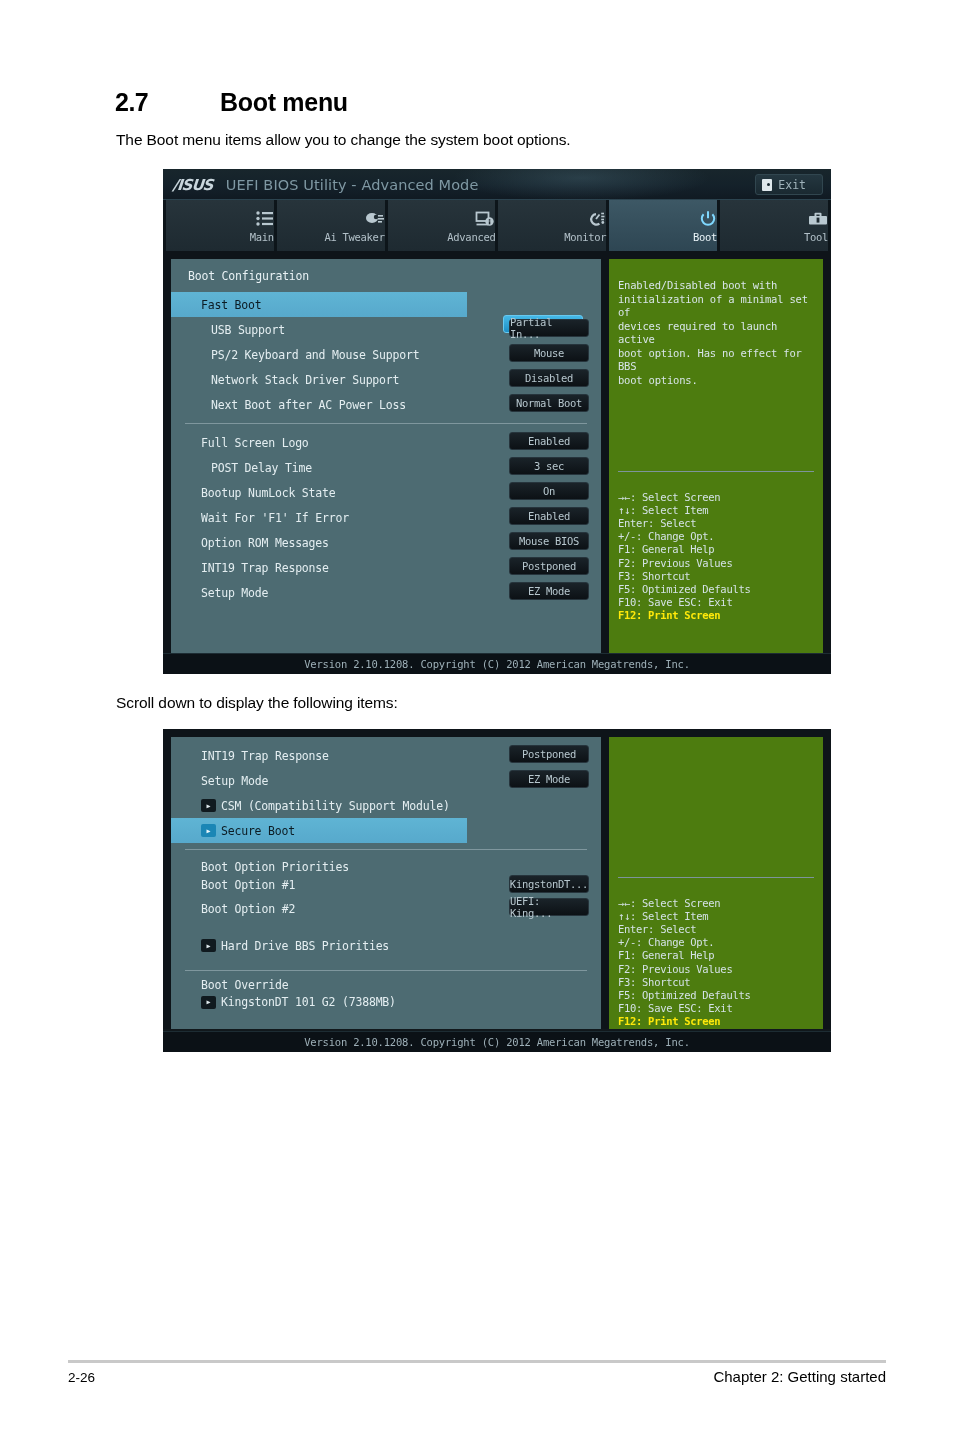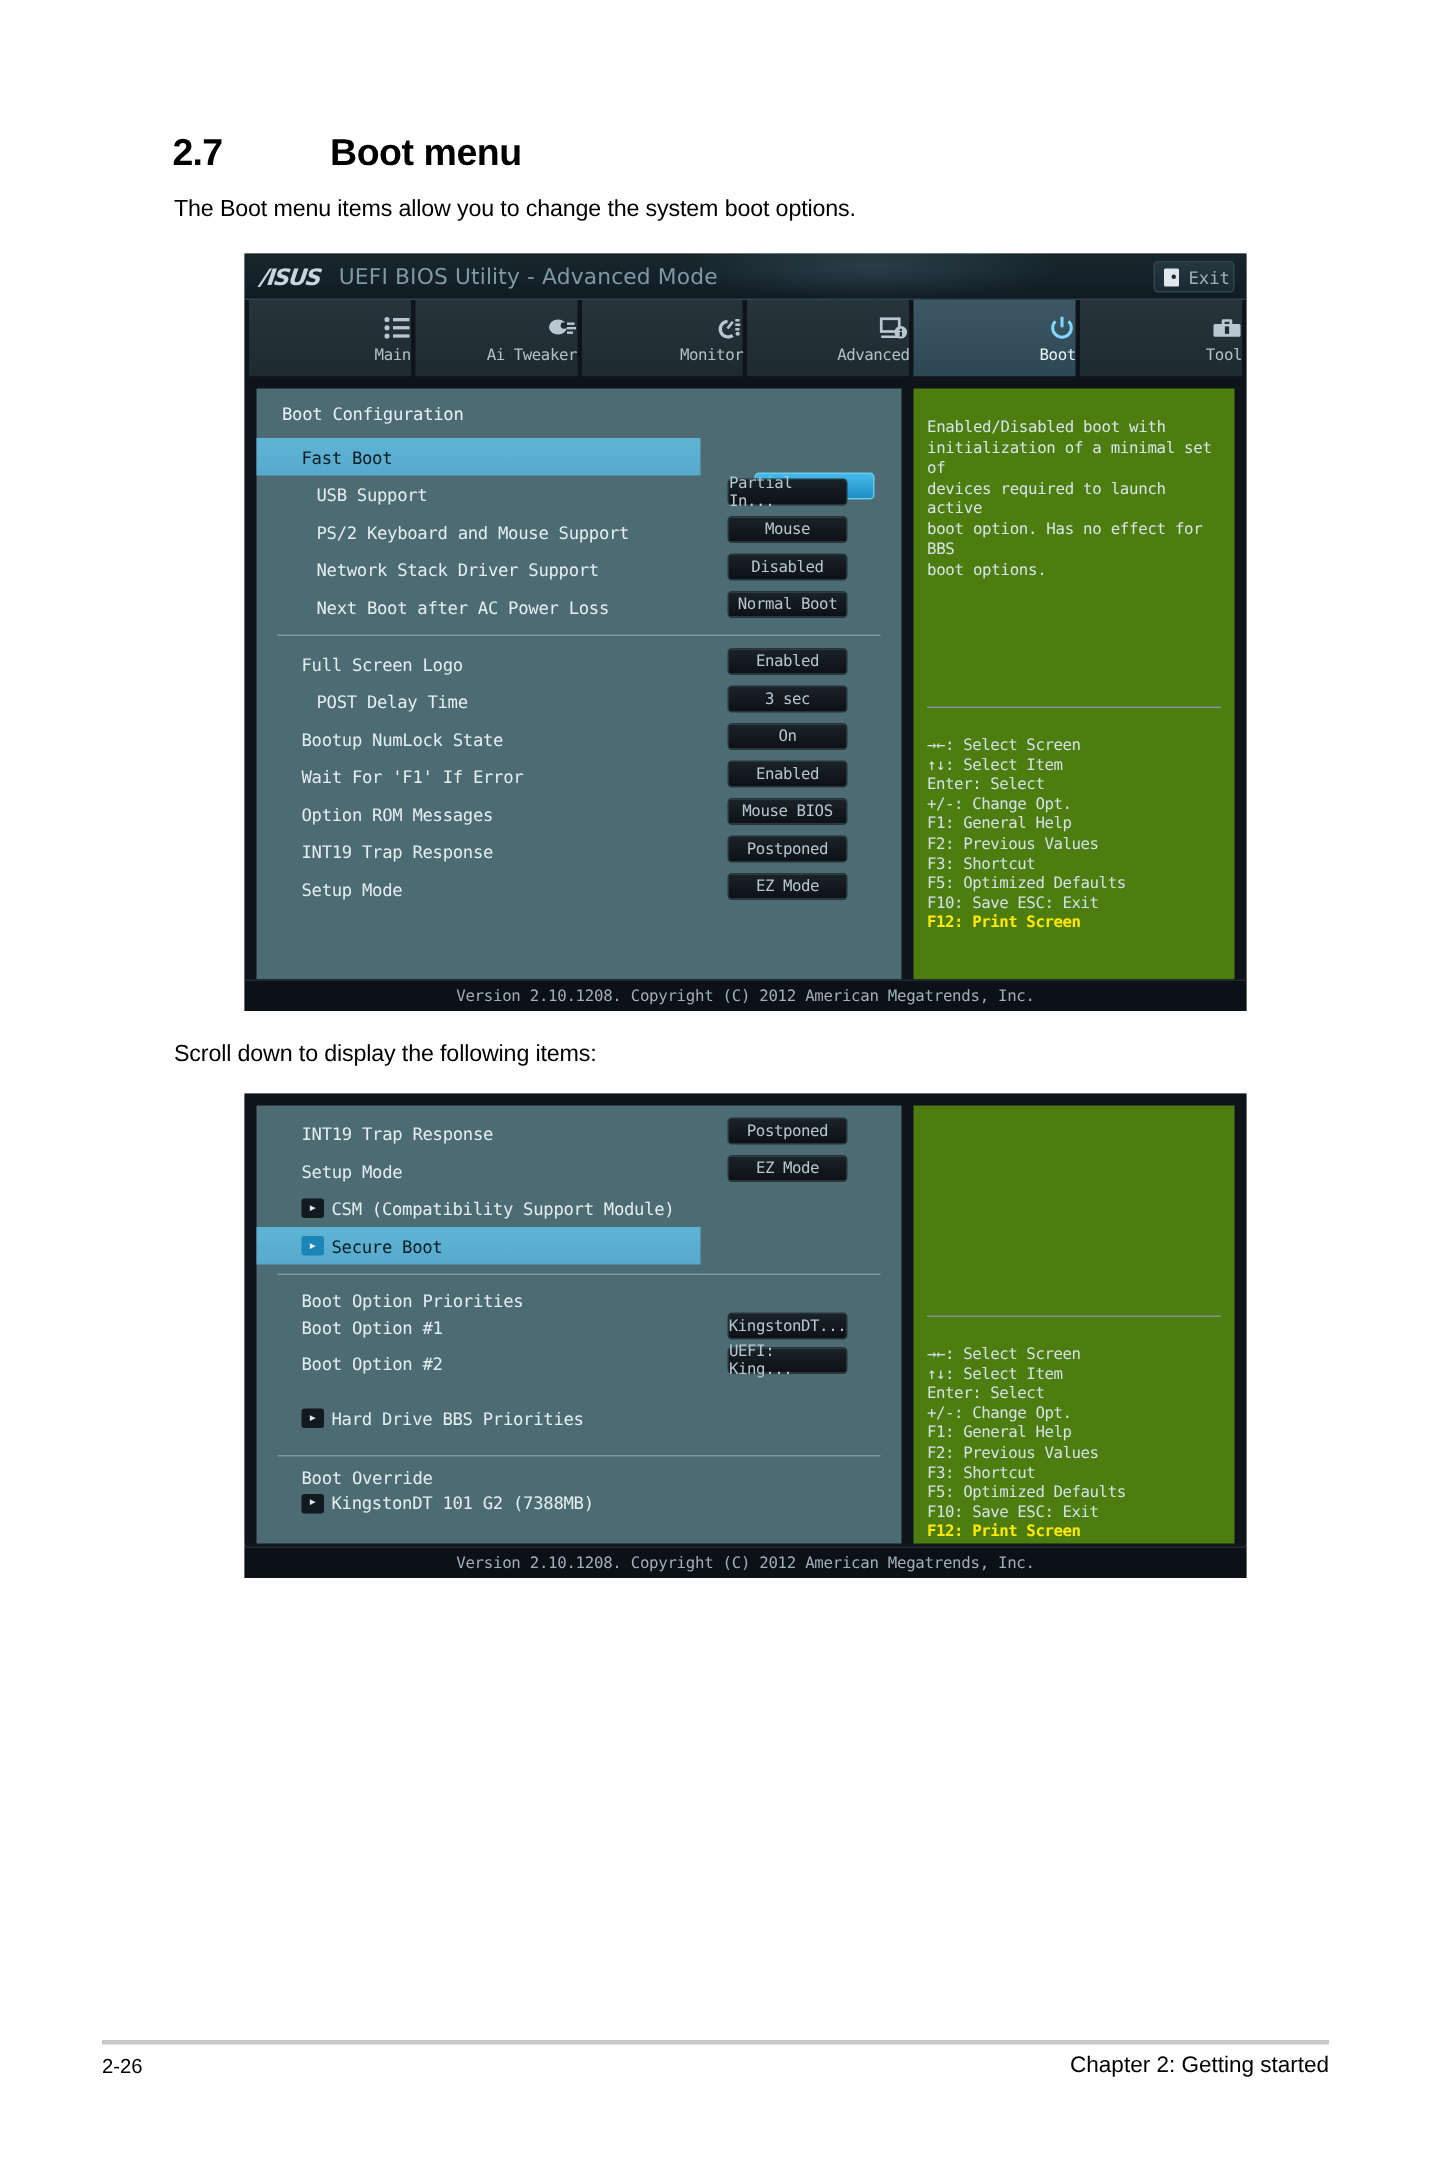--- a/index.html
+++ b/index.html
@@ -116,21 +116,21 @@
     font-family: "DejaVu Sans", sans-serif;
     font-size: 14.5px;
     color: #7f98a3;
     letter-spacing: 0.1px;
   }
   .exit-btn {
     position: absolute;
     right: 8px;
     top: 5px;
     height: 21px;
-    padding: 0 2px 0 6px;
+    padding: 0 16px 0 6px;
     display: flex;
     align-items: center;
     gap: 6px;
     background: linear-gradient(180deg,#243740 0%,#1a2931 100%);
     border: 1px solid #31464f;
     border-radius: 3px;
   }
   .exit-icon {
     width: 10px; height: 12px;
     background: #dfe8ec;
@@ -243,21 +243,21 @@
 
   .row.highlight {
     background: linear-gradient(180deg,#5fb4d4 0%,#57a9cc 100%);
     margin-left: 0;
     width: 296px;
   }
   .row.highlight .rlabel { color: #0c1c24; font-weight: normal; }
 
   .val-btn {
     position: absolute;
-    right: 36px;
+    right: 12px;
     top: 2px;
     width: 80px;
     height: 18px;
     border-radius: 3px;
     background: linear-gradient(180deg,#1a2329 0%,#0c1115 100%);
     border: 1px solid #26343c;
     display: flex;
     align-items: center;
     justify-content: center;
     color: #b7c7ce;
@@ -436,47 +436,47 @@
       <span class="tab-icon">
         <svg width="20" height="15" viewBox="0 0 20 15" fill="currentColor">
           <ellipse cx="7" cy="7" rx="6" ry="5"></ellipse>
           <circle cx="11" cy="6" r="2.2" fill="#1e2a31"></circle>
           <rect x="13" y="4" width="5" height="1.6"></rect>
           <rect x="13" y="7" width="6" height="1.6"></rect>
           <rect x="13" y="10" width="4" height="1.6"></rect>
         </svg>
       </span>
       <span class="tab-label">Ai Tweaker</span>
+    </div>
+    <div class="tab">
+      <span class="tab-icon">
+        <svg width="20" height="16" viewBox="0 0 20 16" fill="none" stroke="currentColor" stroke-width="1.8">
+          <rect x="1.5" y="1.5" width="12" height="8.5"></rect>
+          <line x1="1.5" y1="13.5" x2="13" y2="13.5"></line>
+          <circle cx="14.5" cy="10.5" r="4.2" fill="currentColor" stroke="none"></circle>
+          <rect x="13.8" y="8.2" width="1.5" height="1.5" fill="#1e2a31" stroke="none"></rect>
+          <rect x="13.8" y="10.3" width="1.5" height="3" fill="#1e2a31" stroke="none"></rect>
+        </svg>
+      </span>
+      <span class="tab-label">Advanced</span>
     </div>
     <div class="tab">
       <span class="tab-icon">
         <svg width="20" height="16" viewBox="0 0 20 16" fill="none" stroke="currentColor" stroke-width="2.2">
           <path d="M10 3.2 A5.2 5.2 0 1 0 13.4 12.6"></path>
           <line x1="10" y1="8" x2="13.5" y2="3.5" stroke-width="1.8"></line>
           <g stroke-width="1.6">
             <line x1="15.2" y1="2.5" x2="18" y2="2.5"></line>
             <line x1="15.2" y1="5.5" x2="18.5" y2="5.5"></line>
             <line x1="15.2" y1="8.5" x2="18" y2="8.5"></line>
           </g>
           <circle cx="16.8" cy="11.5" r="1.4" fill="currentColor" stroke="none"></circle>
         </svg>
       </span>
       <span class="tab-label">Monitor</span>
-    </div>
-    <div class="tab">
-      <span class="tab-icon">
-        <svg width="20" height="16" viewBox="0 0 20 16" fill="none" stroke="currentColor" stroke-width="1.8">
-          <rect x="1.5" y="1.5" width="12" height="8.5"></rect>
-          <line x1="1.5" y1="13.5" x2="13" y2="13.5"></line>
-          <circle cx="14.5" cy="10.5" r="4.2" fill="currentColor" stroke="none"></circle>
-          <rect x="13.8" y="8.2" width="1.5" height="1.5" fill="#1e2a31" stroke="none"></rect>
-          <rect x="13.8" y="10.3" width="1.5" height="3" fill="#1e2a31" stroke="none"></rect>
-        </svg>
-      </span>
-      <span class="tab-label">Advanced</span>
     </div>
     <div class="tab active">
       <span class="tab-icon">
         <svg width="18" height="18" viewBox="0 0 18 18" fill="none" stroke="currentColor" stroke-width="2">
           <path d="M4.6 4.2 A6.2 6.2 0 1 0 13.4 4.2"></path>
           <line x1="9" y1="1.2" x2="9" y2="8.2"></line>
         </svg>
       </span>
       <span class="tab-label">Boot</span>
     </div>

